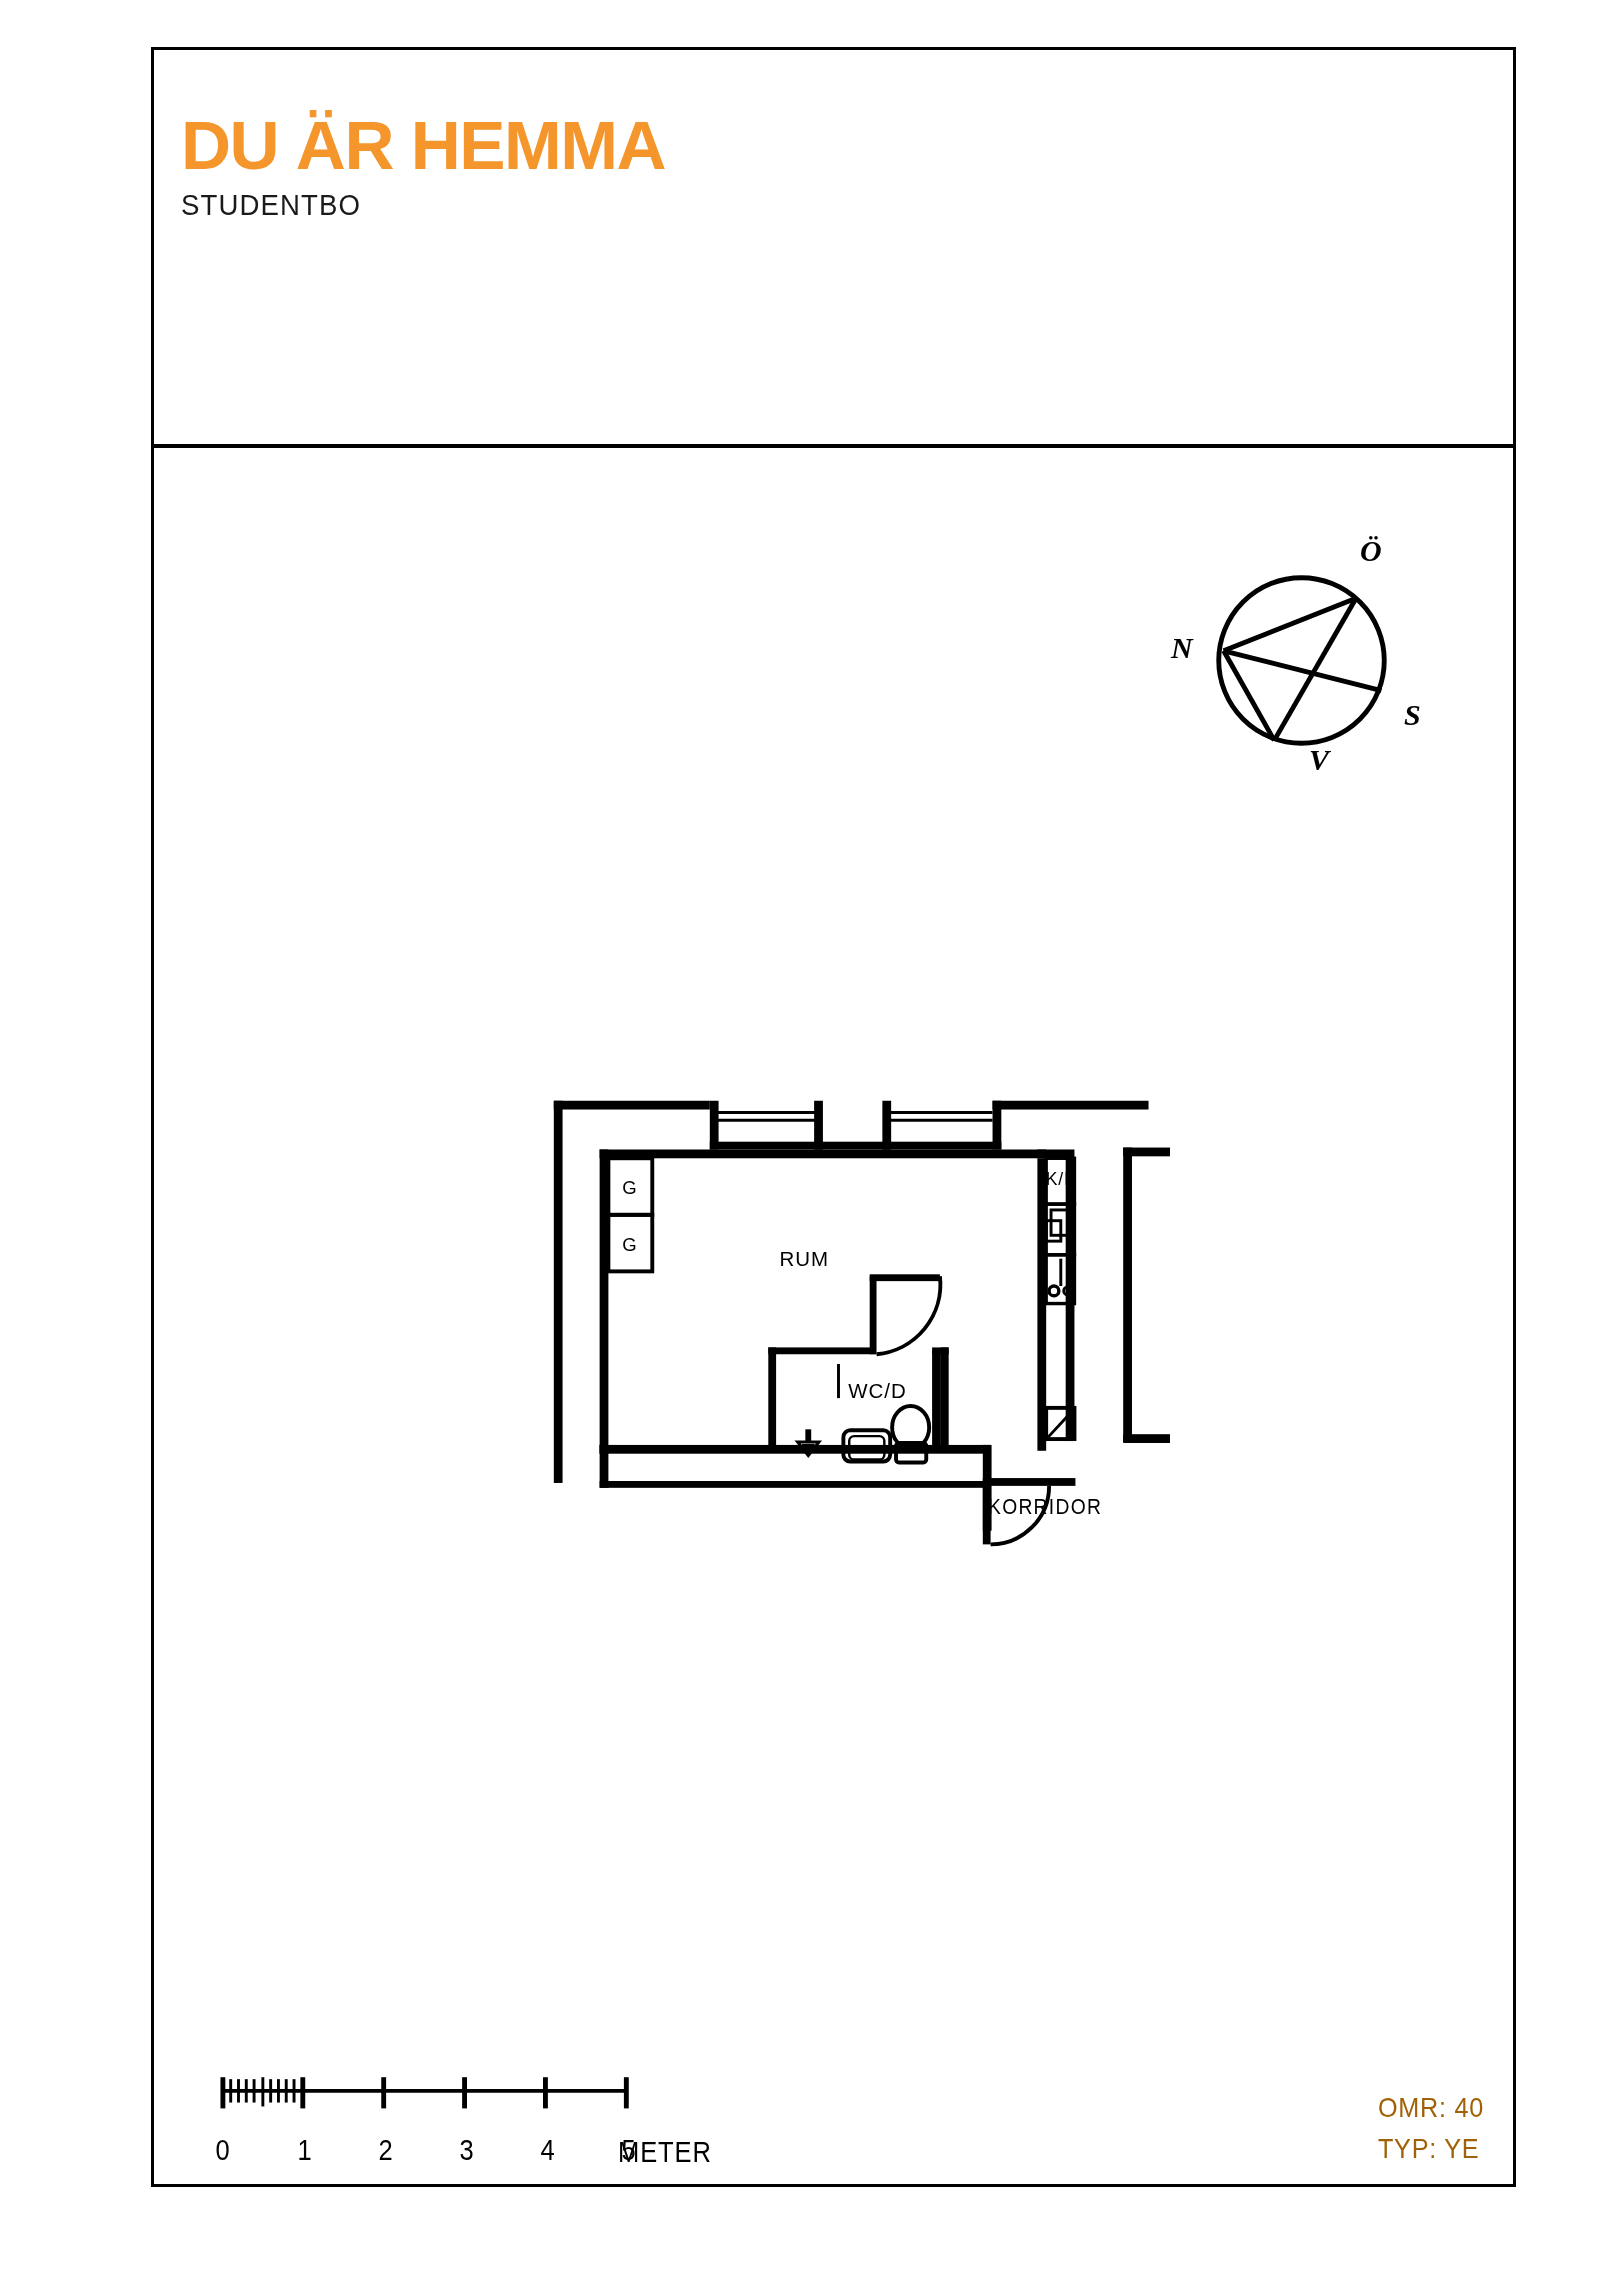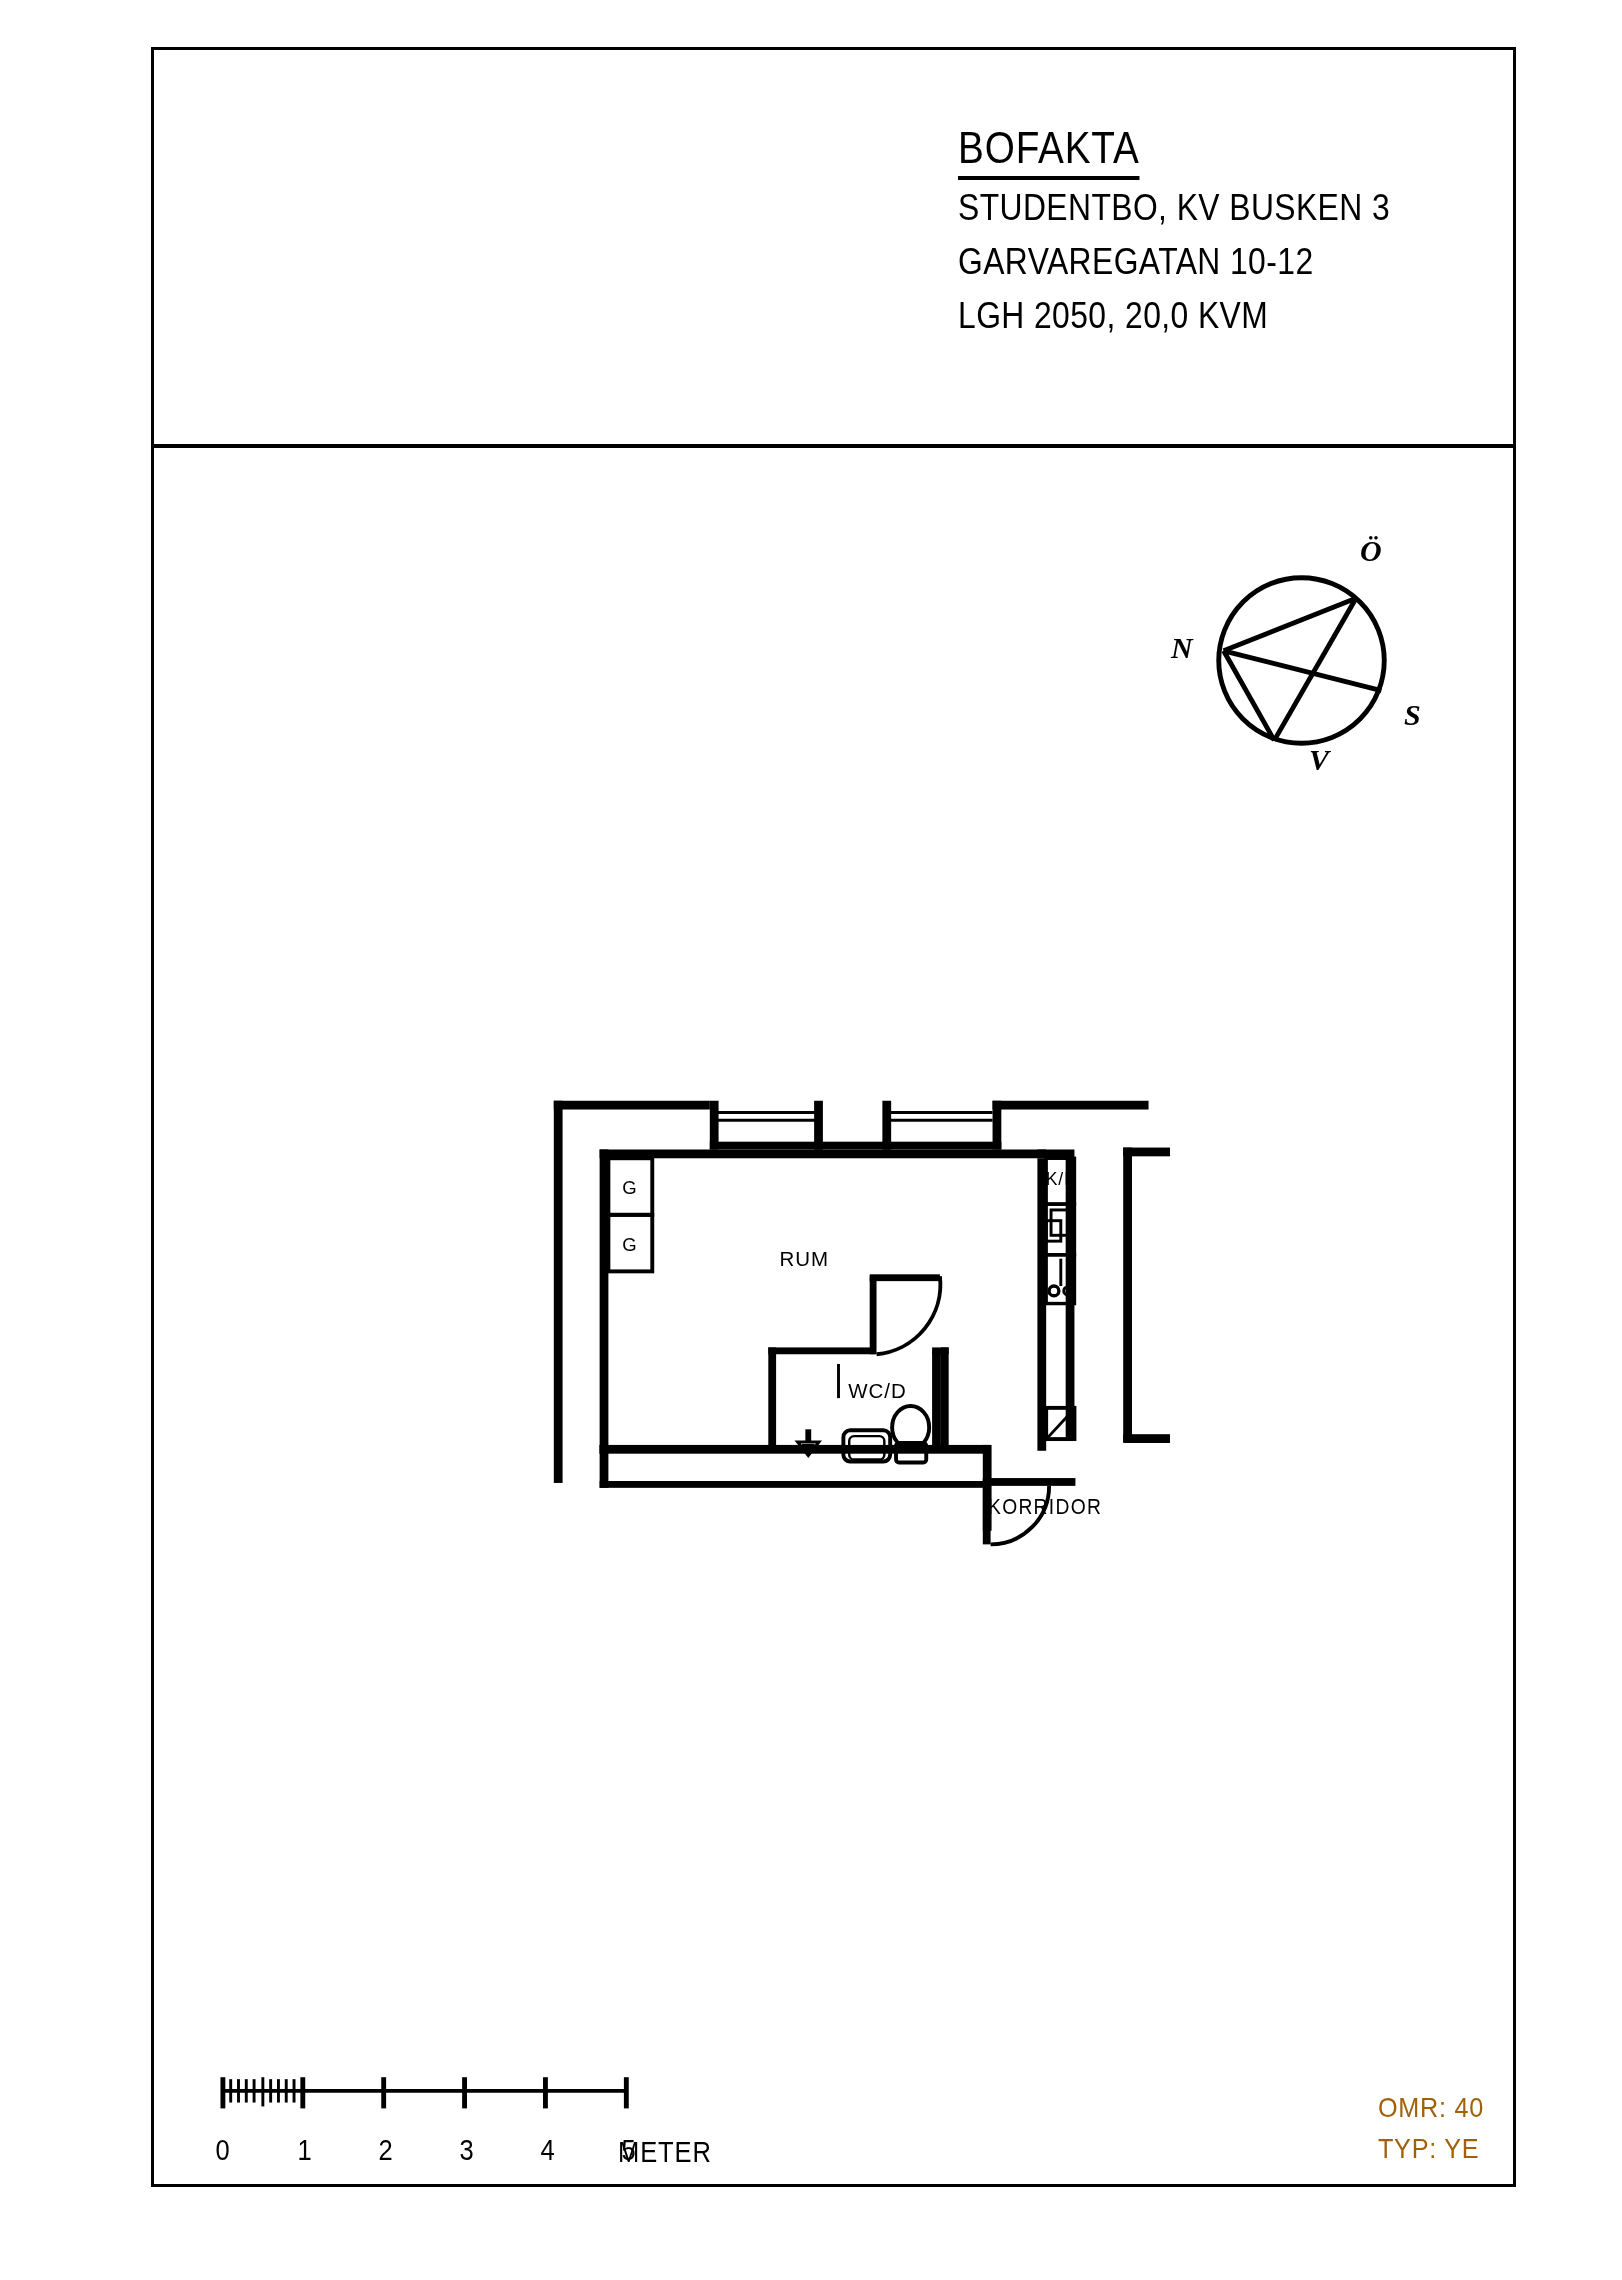--- a/index.html
+++ b/index.html
@@ -203,29 +203,25 @@
   }
 </style>
 </head>
 <body>
 
 <div id="page">
 
   <div id="sheet-border"></div>
   <div id="header-divider"></div>
 
-
-  <div id="facts-block">
-    <div class="tech">
-      <span id="facts-title">BOFAKTA</span>
-    </div>
-    <div class="tech facts-line">STUDENTBO, KV BUSKEN 3</div>
-    <div class="tech facts-line">GARVAREGATAN 10-12</div>
-    <div class="tech facts-line">LGH 2050, 20,0 KVM</div>
-  </div>
+  <div id="brand-block">
+    <div id="brand-title">DU ÄR HEMMA</div>
+    <div id="brand-sub">STUDENTBO</div>
+  </div>
+
 
   <div id="compass">
     <svg width="273" height="258" viewBox="0 0 280 265">
       <circle cx="140" cy="132" r="85" fill="none" stroke="#000" stroke-width="5"></circle>
 
       <line x1="196" y1="68" x2="112" y2="214" stroke="#000" stroke-width="5"></line>
 
       <line x1="60" y1="122" x2="222" y2="163" stroke="#000" stroke-width="5"></line>
 
       <line x1="60" y1="122" x2="196" y2="68" stroke="#000" stroke-width="5"></line>

